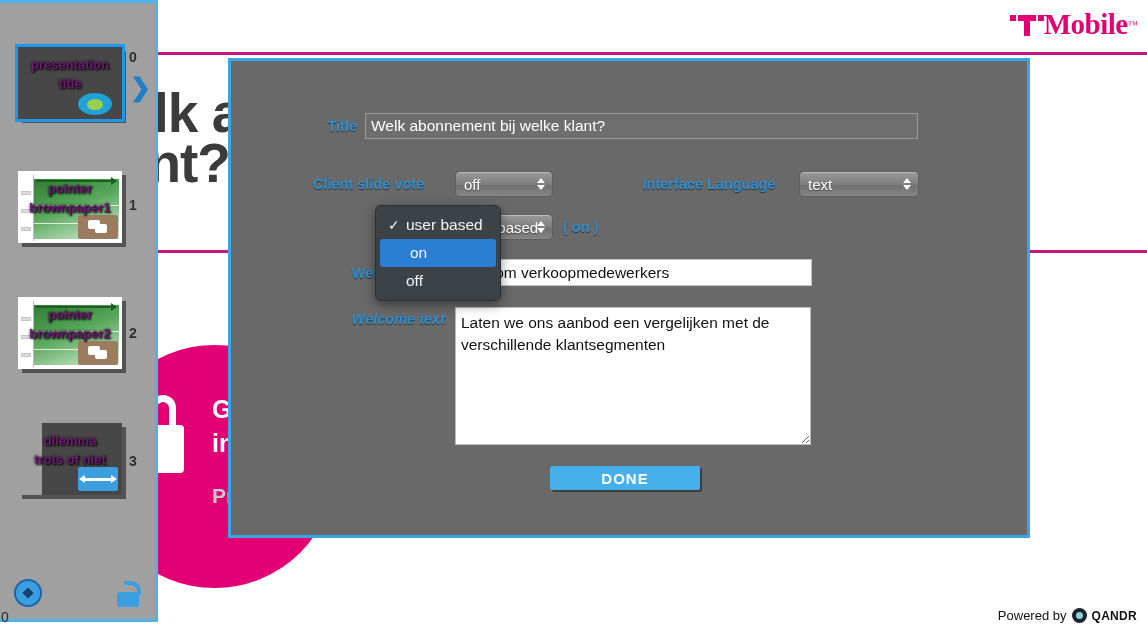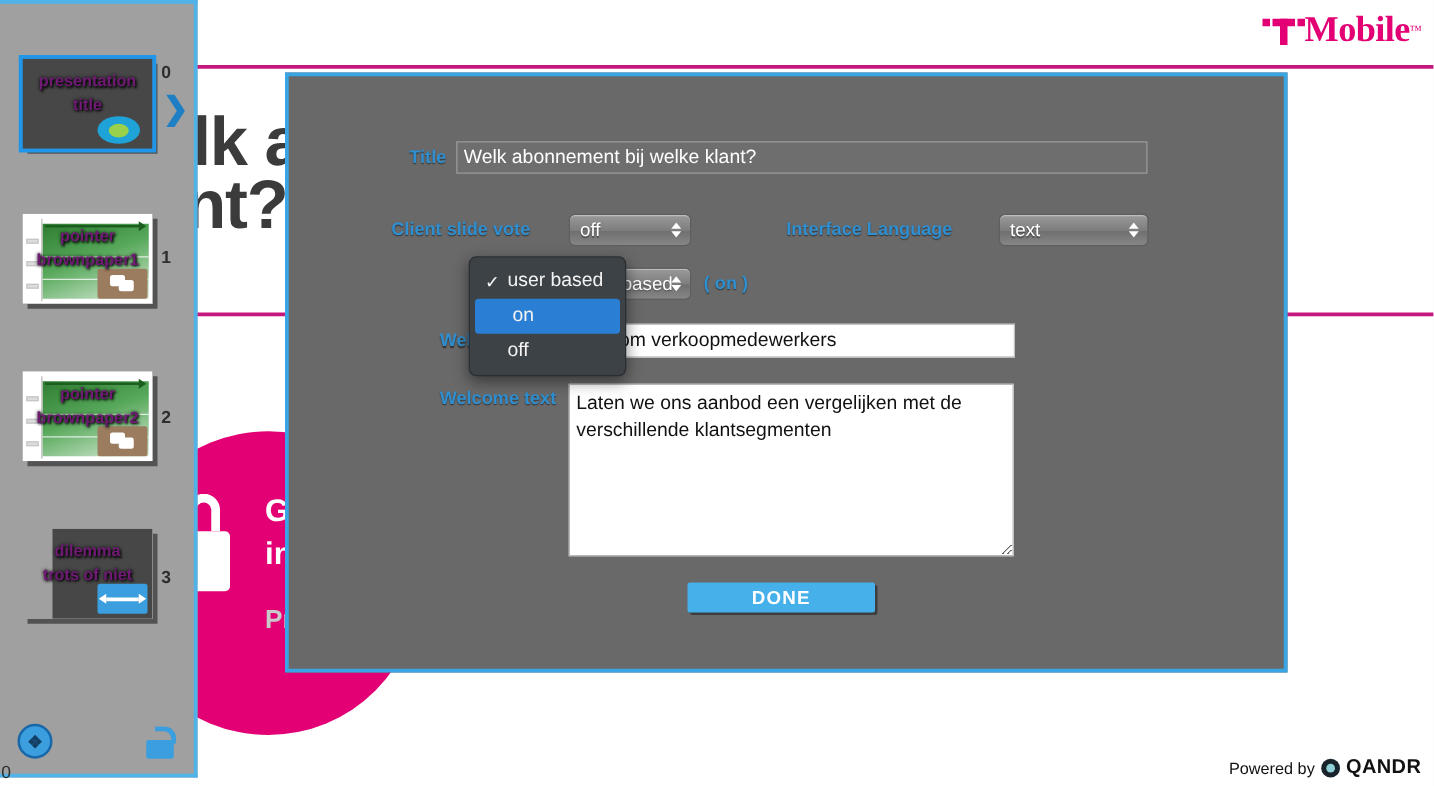--- a/index.html
+++ b/index.html
@@ -133,21 +133,21 @@
     width: 15px; height: 15px;
     border-radius: 50%;
     background: #18232b;
     display: flex; align-items: center; justify-content: center;
   }
   #powered-by .qandr-dot i {
     width: 7px; height: 7px; border-radius: 50%;
     background: #8fd0d8; display: block;
   }
   #powered-by .qandr-word {
-    font-weight: bold; font-size: 16px; letter-spacing: 0.3px;
+    font-weight: bold; font-size: 12px; letter-spacing: 0.3px;
   }
 
   
   #sidebar {
     position: absolute;
     left: 0; top: 0;
     width: 158px; height: 622px;
     background: #a0a0a0;
     border: 3px solid #4fb3ea;
     border-left: none;
@@ -329,21 +329,21 @@
     color: #ffffff;
     font-size: 15.5px;
     font-family: "Liberation Sans", sans-serif;
     padding: 0 5px;
     outline: none;
   }
 
   .row-vote { left: 82px; top: 110px; }
   .row-vote .form-label { width: 132px; }
   .row-lang { left: 398px; top: 110px; }
-  .row-lang .form-label { width: 160px; text-align: left; }
+  .row-lang .form-label { width: 160px; text-align: center; }
 
   .fake-select {
     margin-left: 10px;
     height: 26px;
     border-radius: 5px;
     border: 1px solid #5f5f5f;
     background: linear-gradient(#9a9a9a, #7d7d7d 52%, #6f6f6f 53%, #868686);
     color: #ffffff;
     font-size: 15px;
     display: flex; align-items: center;
@@ -388,21 +388,21 @@
     background: #ffffff;
     border: 1px solid #c3c3c3;
     color: #111;
     font-size: 15.5px;
     font-family: "Liberation Sans", sans-serif;
     padding: 0 5px;
     outline: none;
   }
 
   .row-welcome-text { left: 82px; top: 246px; align-items: flex-start; }
-  .row-welcome-text .form-label { width: 132px; text-align: right; padding-top: 4px; }
+  .row-welcome-text .form-label { width: 132px; text-align: right; padding-top: 4px; font-style: italic; }
   #welcome-textarea {
     margin-left: 10px;
     width: 356px; height: 138px;
     background: #ffffff;
     border: 1px solid #b9b9b9;
     color: #111;
     font-size: 15.5px;
     font-family: "Liberation Sans", sans-serif;
     line-height: 22px;
     padding: 4px 5px;

